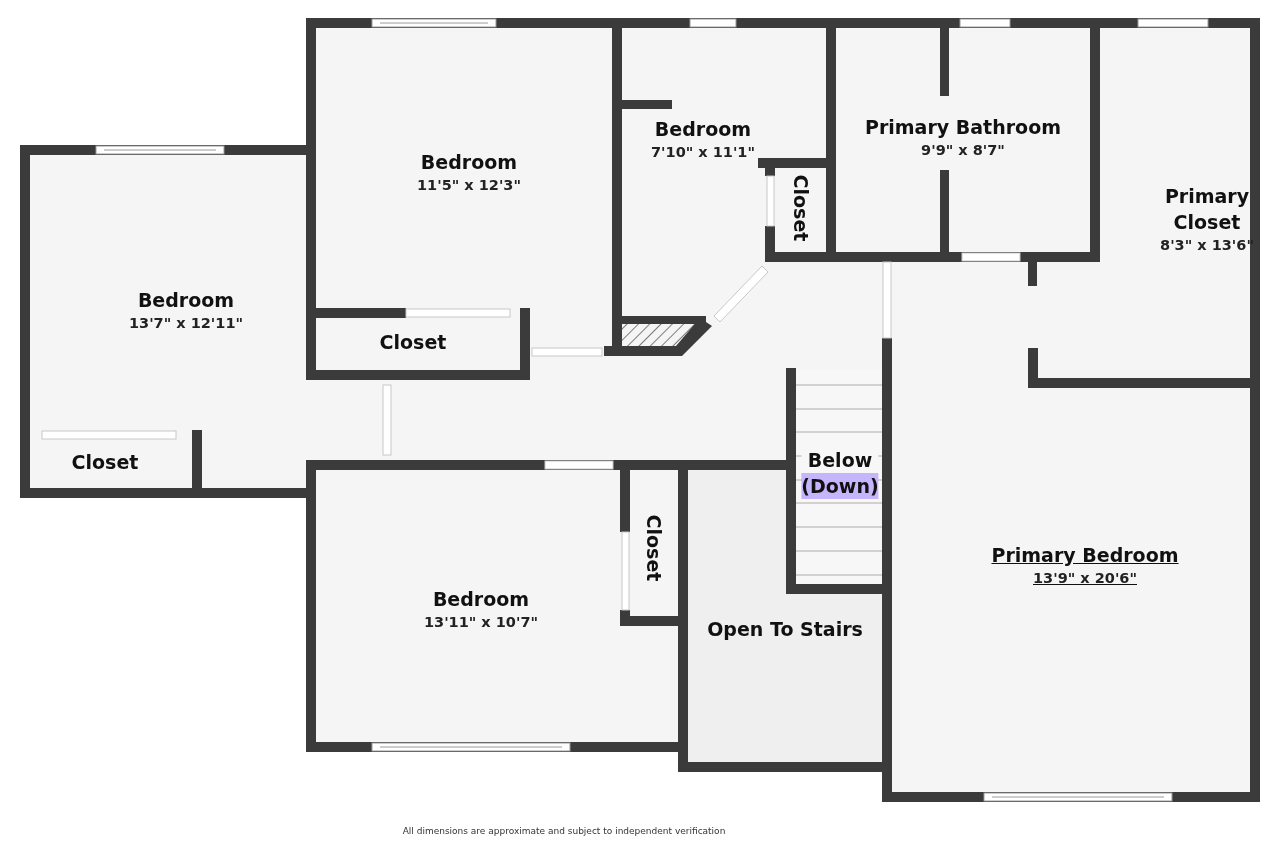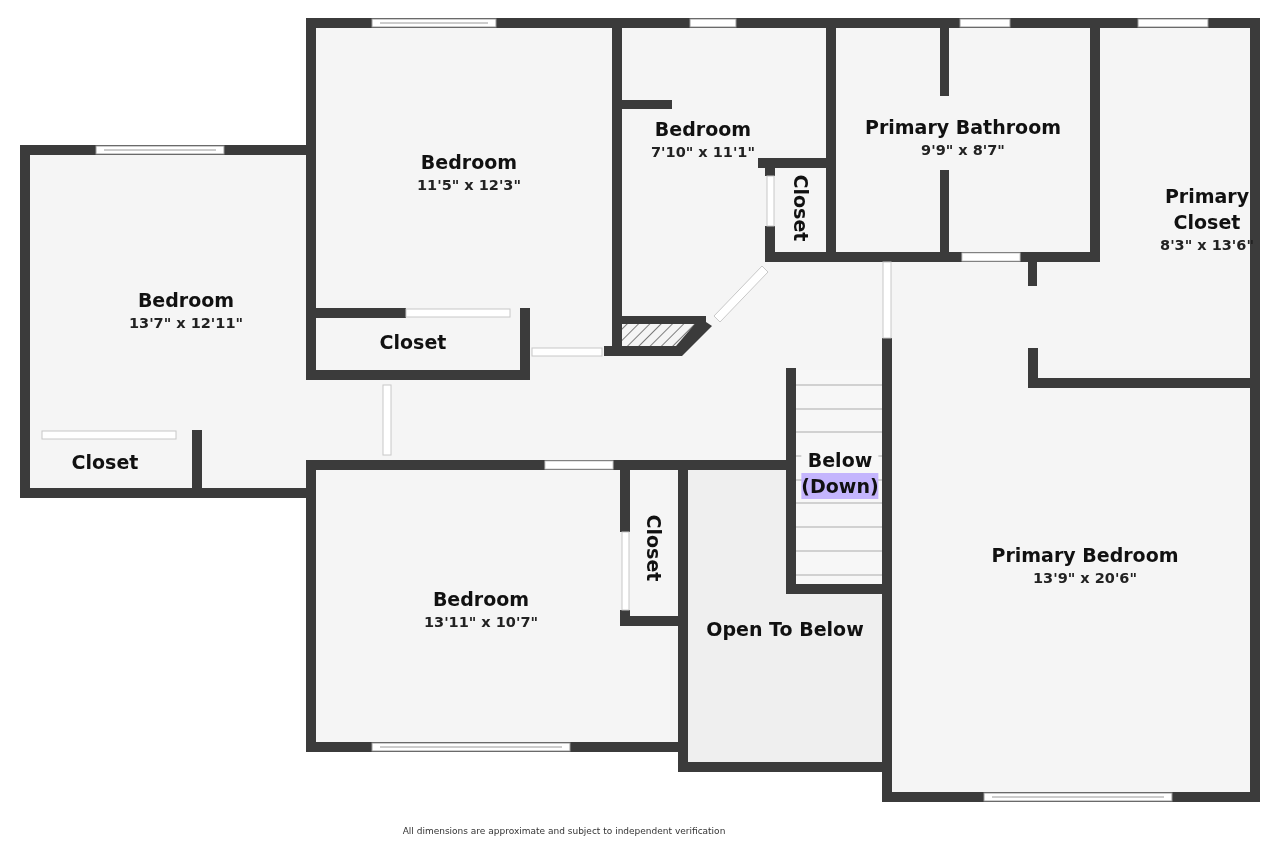--- a/index.html
+++ b/index.html
@@ -156,26 +156,26 @@
 </div>
 <div class="lbl" style="left:1167px;top:219px;margin-left:40px;">
   <span class="name">Primary</span>
   <span class="name">Closet</span>
   <span class="dim">8'3" x 13'6"</span>
 </div>
 <div class="lbl" style="left:481px;top:609px;">
   <span class="name">Bedroom</span>
   <span class="dim">13'11" x 10'7"</span>
 </div>
-<div class="lbl" style="left:1085px;top:565px;">
+<div class="lbl" style="left:1085px;top:565px;text-decoration:underline;">
   <span class="name">Primary Bedroom</span>
   <span class="dim">13'9" x 20'6"</span>
 </div>
 <div class="lbl" style="left:785px;top:629px;">
-  <span class="name">Open To Below</span>
+  <span class="name">Open To Stairs</span>
 </div>
 <div class="lbl" style="left:840px;top:473px;">
   <span class="name" style="background:#f7f7f7;">Below</span>
   <span class="name" style="background:#c4b5fd;">(Down)</span>
 </div>
 
 <div class="lbl" style="left:413px;top:342px;">
   <span class="name">Closet</span>
 </div>
 <div class="lbl" style="left:105px;top:462px;">

